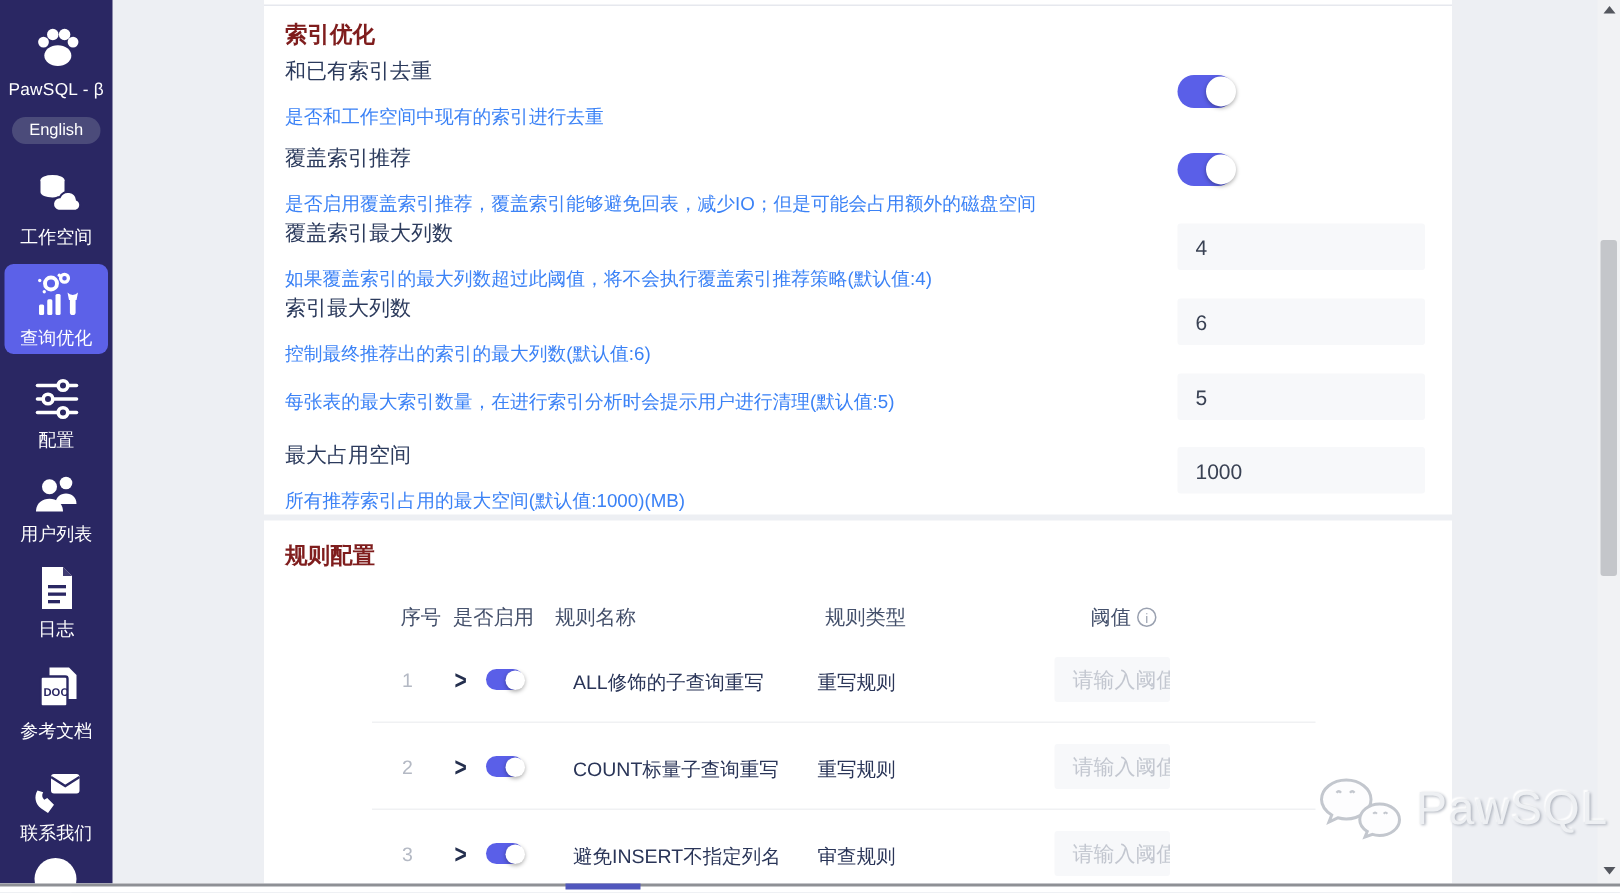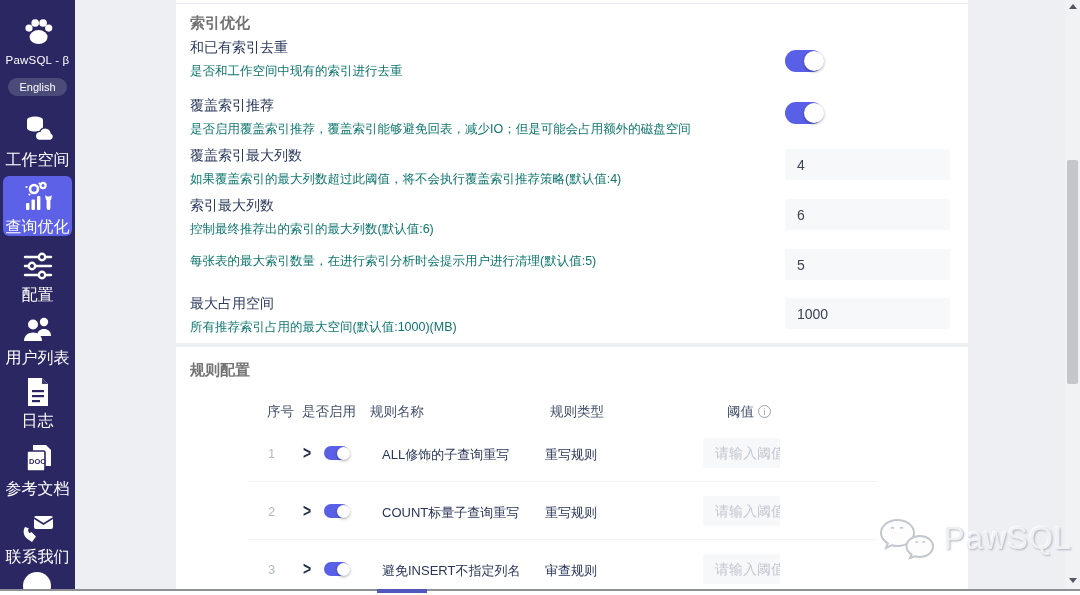--- a/index.html
+++ b/index.html
@@ -6,34 +6,34 @@
   html,body { width:1080px; height:595px; }
   body { font-family:"Liberation Sans","DejaVu Sans",sans-serif; background:#edeff3; overflow:hidden; }
   #stage { position:relative; width:1080px; height:595px; background:#edeff3; overflow:hidden; }
 
   
   .sidebar { position:absolute; left:0; top:0; width:75px; height:589px; background:#2a2763; z-index:5; }
   .side-abs { position:absolute; left:0; width:75px; text-align:center; }
   .brand-text { color:#fff; font-size:11.5px; letter-spacing:.2px; }
   .lang-pill { display:inline-block; background:#4b4b7a; color:#fff; font-size:11px; padding:3px 11px; border-radius:10px; }
   .nav-item { position:absolute; left:0; width:75px; display:flex; flex-direction:column; align-items:center; gap:4px; cursor:pointer; }
-  .nav-item .lbl { color:#fff; font-size:16px; }
+  .nav-item .lbl { color:#fff; font-size:12px; }
   .nav-active-bg { position:absolute; left:3px; top:176px; width:69px; height:60px; background:#5c61e8; border-radius:6px; }
   .avatar-cut { position:absolute; left:23px; top:572px; width:28px; height:28px; background:#fff; border-radius:50%; }
 
   
   .card { position:absolute; left:176px; width:792px; background:#fff; }
   .card1 { top:0; height:343px; }
   .card2 { top:347px; height:242px; overflow:hidden;padding-left:8px; }
   .card-topline { position:absolute; left:0; top:3px; width:100%; height:1px; background:#e6e8ee; }
-  .sec-title { position:absolute; left:14px; top:14px; font-size:15px; font-weight:bold; color:#737373; }
+  .sec-title { position:absolute; left:14px; top:14px; font-size:15px; font-weight:bold; color:#7f1d1d; }
 
   .setting { position:absolute; left:14px; width:560px; }
   .s-label { font-size:14px; color:#2b3a5c; }
-  .s-desc  { font-size:12.5px; color:#0f766e; margin-top:6px; }
+  .s-desc  { font-size:12.5px; color:#3b82f6; margin-top:13px; }
 
   .toggle { position:absolute; left:609px; width:38px; height:22px; border-radius:11px; background:#5a5fe8; cursor:pointer; }
   .toggle .knob { position:absolute; right:-1px; top:1px; width:20px; height:20px; background:#fff; border-radius:50%; box-shadow:0 1px 3px rgba(0,0,0,.35); }
   .toggle.sm { width:25px; height:14px; border-radius:7px; }
   .toggle.sm .knob { width:13px; height:13px; top:.5px; right:-1px; }
 
   .num-input { position:absolute; left:609px; width:165px; height:31px; background:#f7f8fa; border:none; border-radius:2px; padding-left:12px; font-size:14px; color:#3a4254; font-family:"Liberation Sans","DejaVu Sans",sans-serif; outline:none; }
 
   
   .th { position:absolute; font-size:13.5px; color:#44506b; top:56px; }

